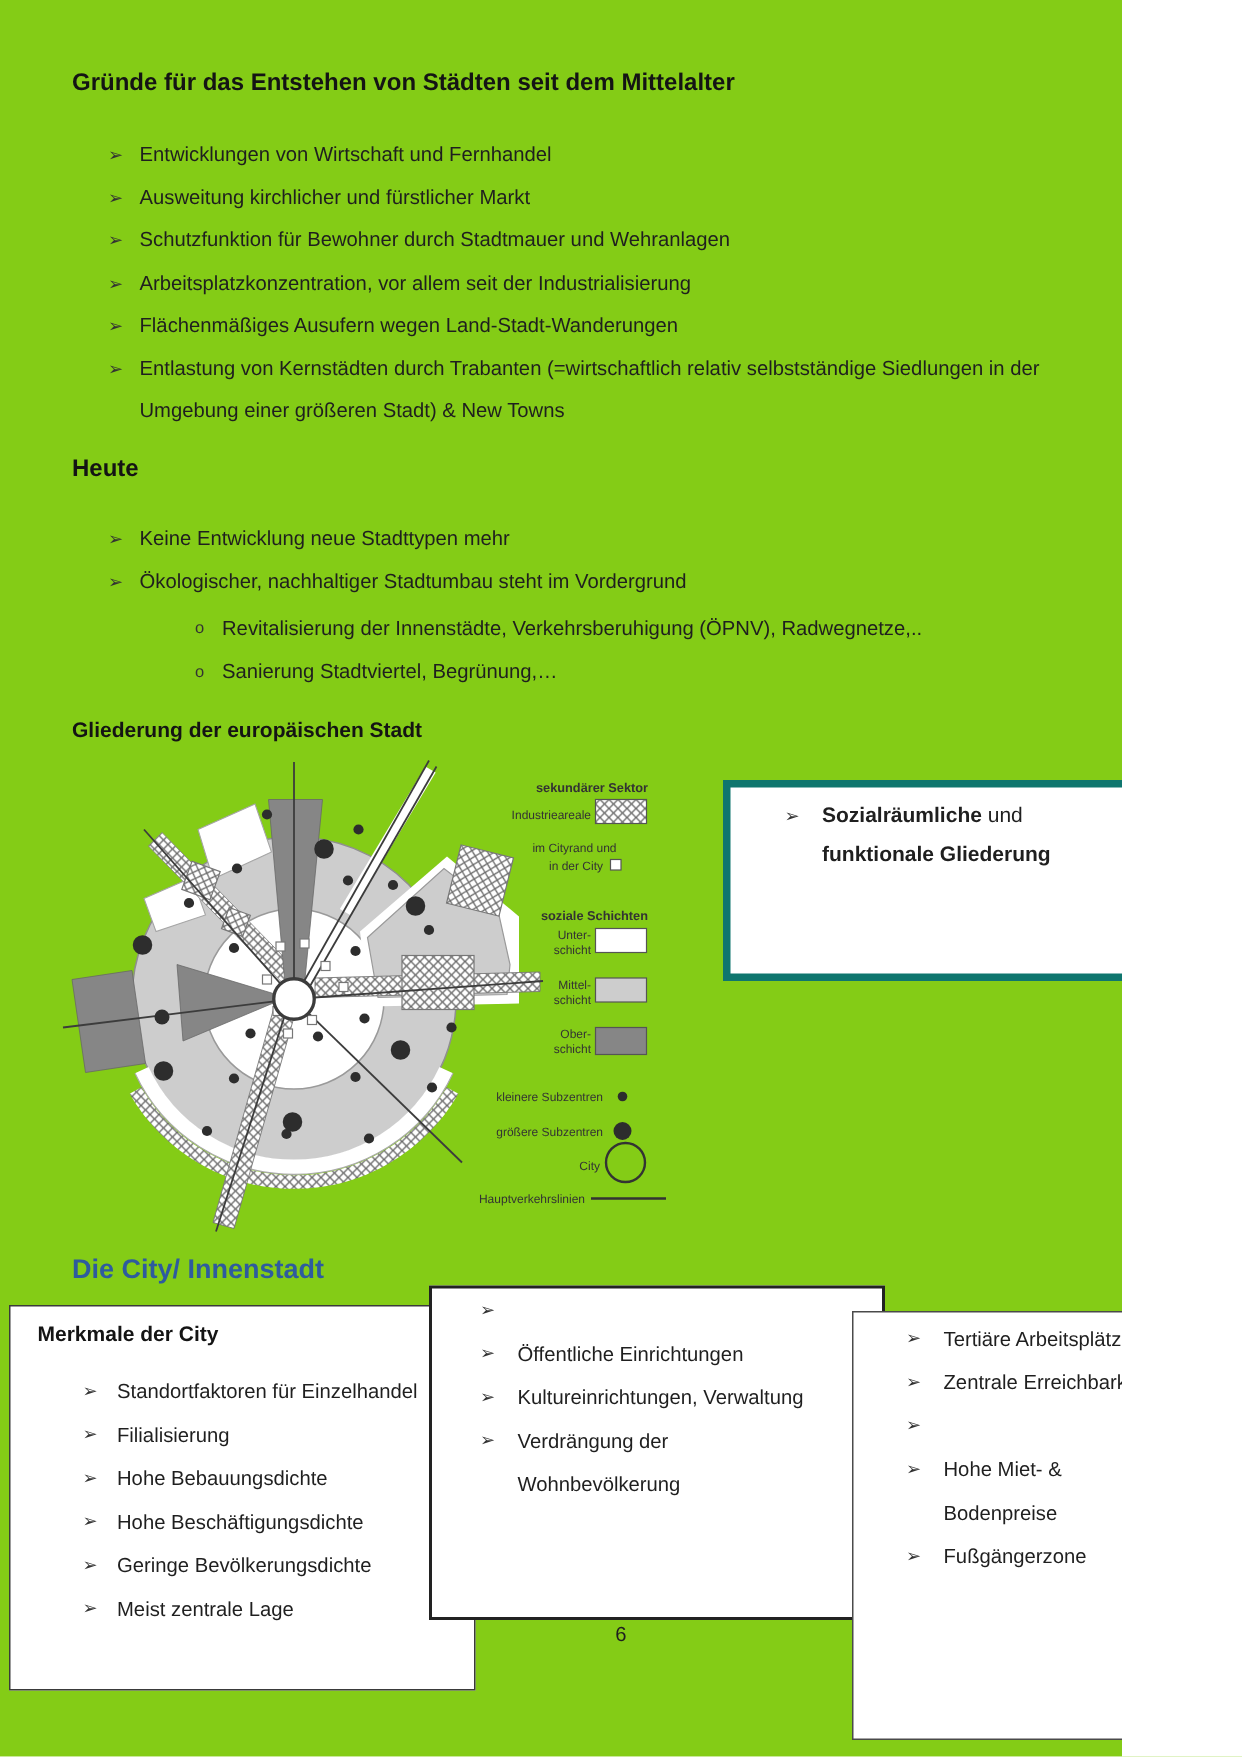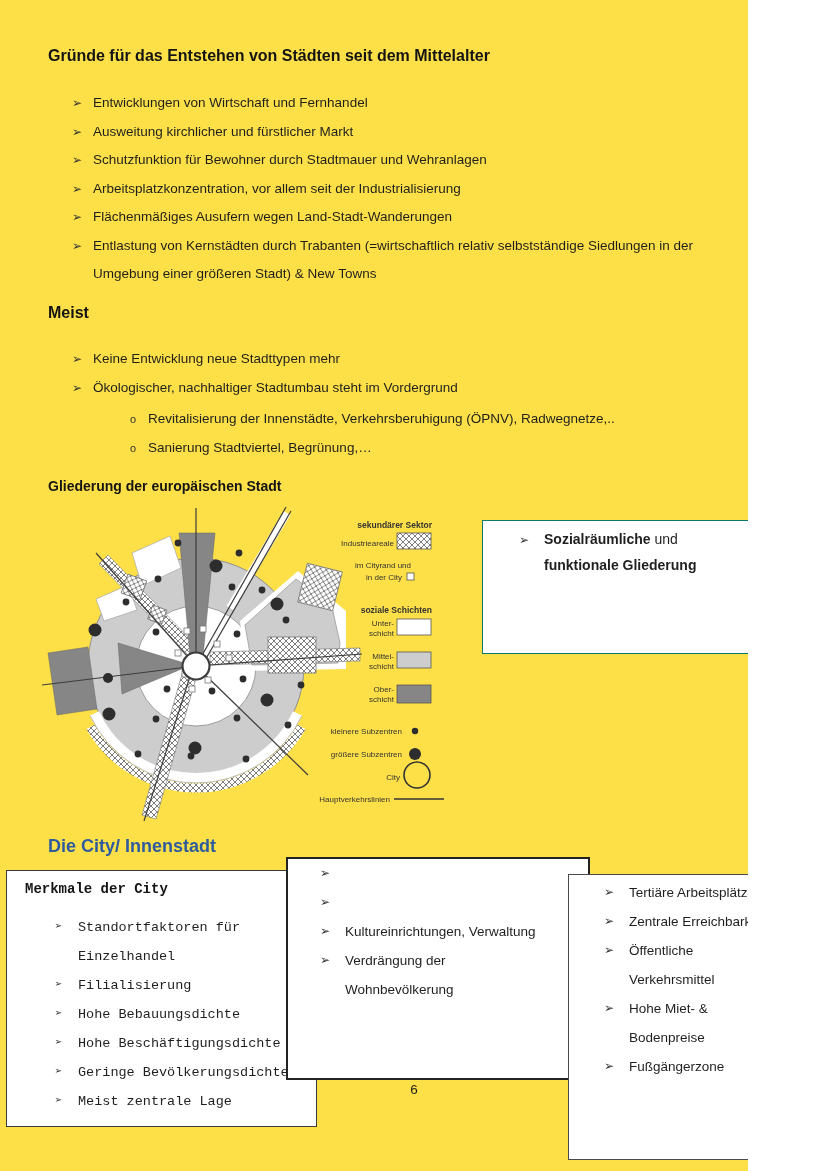--- a/index.html
+++ b/index.html
@@ -1,46 +1,46 @@
 <!DOCTYPE html>
 <html><head>
 <meta charset="utf-8">
 <style>
   html,body{margin:0;padding:0;background:#ffffff;}
-  .page{position:relative;width:748px;height:1171px;background:#fde047;overflow:hidden;
+  .page{position:relative;width:748px;height:1171px;background:#84cc16;overflow:hidden;
         font-family:"Liberation Sans","DejaVu Sans",sans-serif;color:#1f1f1f;}
   .abs{position:absolute;}
   h1,h2,h3{margin:0;font-weight:bold;color:#141414;}
   .h-main{font-size:16px;}
   .h-sub{font-size:14px;}
   .h-blue{font-size:18px;}
   ul{list-style:none;margin:0;padding:0;}
   li{display:flex;line-height:28.5px;font-size:13.5px;}
   .blt{flex:none;font-size:12px;color:#333;}
   .blt-o{flex:none;font-size:11px;color:#333;}
   .main-list{left:72px;width:660px;}
   .main-list .blt{width:21px;}
   .sub-list{left:130px;width:580px;}
   .sub-list .blt-o{width:18px;}
   .txt{flex:1;}
   .box{position:absolute;background:#ffffff;box-sizing:border-box;}
-  .box1{left:6px;top:870px;width:311px;height:257px;border:1.5px solid #3a3a3a;z-index:1;font-family:Liberation Mono, monospace;}
+  .box1{left:6px;top:870px;width:311px;height:257px;border:1.5px solid #3a3a3a;z-index:1;}
   .box2{left:286px;top:857px;width:304px;height:223px;border:2px solid #222222;z-index:2;}
   .box3{left:568px;top:874px;width:208px;height:286px;border:1.5px solid #4a4a4a;z-index:3;}
   .box h3{position:absolute;left:18px;top:10px;font-size:14px;}
   .box ul li{line-height:29px;}
   .box1 ul{position:absolute;left:48px;top:42px;width:248px;}
   .box1 .blt{width:23px;}
   .box2 ul{position:absolute;left:32px;top:0px;width:237px;}
   .box2 .blt{width:25px;}
   .box2 .txt{max-width:210px;}
   .box3 ul{position:absolute;left:35px;top:3px;width:182px;}
   .box3 .blt{width:25px;}
   .box3 .txt{max-width:152px;}
-  .notebox{left:482px;top:520px;width:293px;height:134px;border:1px solid #0f766e;z-index:1;background:#fff;}
+  .notebox{left:482px;top:520px;width:293px;height:134px;border:5px solid #0f766e;z-index:1;background:#fff;}
   .notebox .inner{position:absolute;left:36px;top:6px;font-size:14px;line-height:25px;}
   .notebox .blt{display:inline-block;width:25px;font-size:12px;}
   .b{font-weight:bold;}
   .pagenum{left:0;top:1082px;width:828px;text-align:center;font-size:13.5px;z-index:0;}
   svg text{font-family:"Liberation Sans","DejaVu Sans",sans-serif;}
 </style>
 </head>
 <body>
 
 <div class="page">
@@ -67,21 +67,21 @@
     <li>
         <span class="blt">➢</span>
         <span class="txt">Flächenmäßiges Ausufern wegen Land-Stadt-Wanderungen</span>
       </li>
     <li>
         <span class="blt">➢</span>
         <span class="txt">Entlastung von Kernstädten durch Trabanten (=wirtschaftlich relativ selbstständige Siedlungen in der Umgebung einer größeren Stadt) &amp; New Towns</span>
       </li>
   </ul>
 
-  <h2 class="abs h-main" style="left:48px;top:304px;">Meist</h2>
+  <h2 class="abs h-main" style="left:48px;top:304px;">Heute</h2>
 
   <ul class="abs main-list" style="top:345px;">
     <li>
         <span class="blt">➢</span>
         <span class="txt">Keine Entwicklung neue Stadttypen mehr</span>
       </li>
     <li>
         <span class="blt">➢</span>
         <span class="txt">Ökologischer, nachhaltiger Stadtumbau steht im Vordergrund</span>
       </li>
@@ -259,20 +259,21 @@
     </ul>
   </div>
 
   <div class="box box2">
     <ul>
       <li>
           <span class="blt">➢</span>
         </li>
       <li>
           <span class="blt">➢</span>
+          <span class="txt">Öffentliche Einrichtungen</span>
         </li>
       <li>
           <span class="blt">➢</span>
           <span class="txt">Kultureinrichtungen, Verwaltung</span>
         </li>
       <li>
           <span class="blt">➢</span>
           <span class="txt">Verdrängung der Wohnbevölkerung</span>
         </li>
     </ul>
@@ -283,21 +284,20 @@
       <li>
           <span class="blt">➢</span>
           <span class="txt">Tertiäre Arbeitsplätze</span>
         </li>
       <li>
           <span class="blt">➢</span>
           <span class="txt">Zentrale Erreichbarkeit</span>
         </li>
       <li>
           <span class="blt">➢</span>
-          <span class="txt">Öffentliche Verkehrsmittel</span>
         </li>
       <li>
           <span class="blt">➢</span>
           <span class="txt">Hohe Miet- &amp; Bodenpreise</span>
         </li>
       <li>
           <span class="blt">➢</span>
           <span class="txt">Fußgängerzone</span>
         </li>
     </ul>

